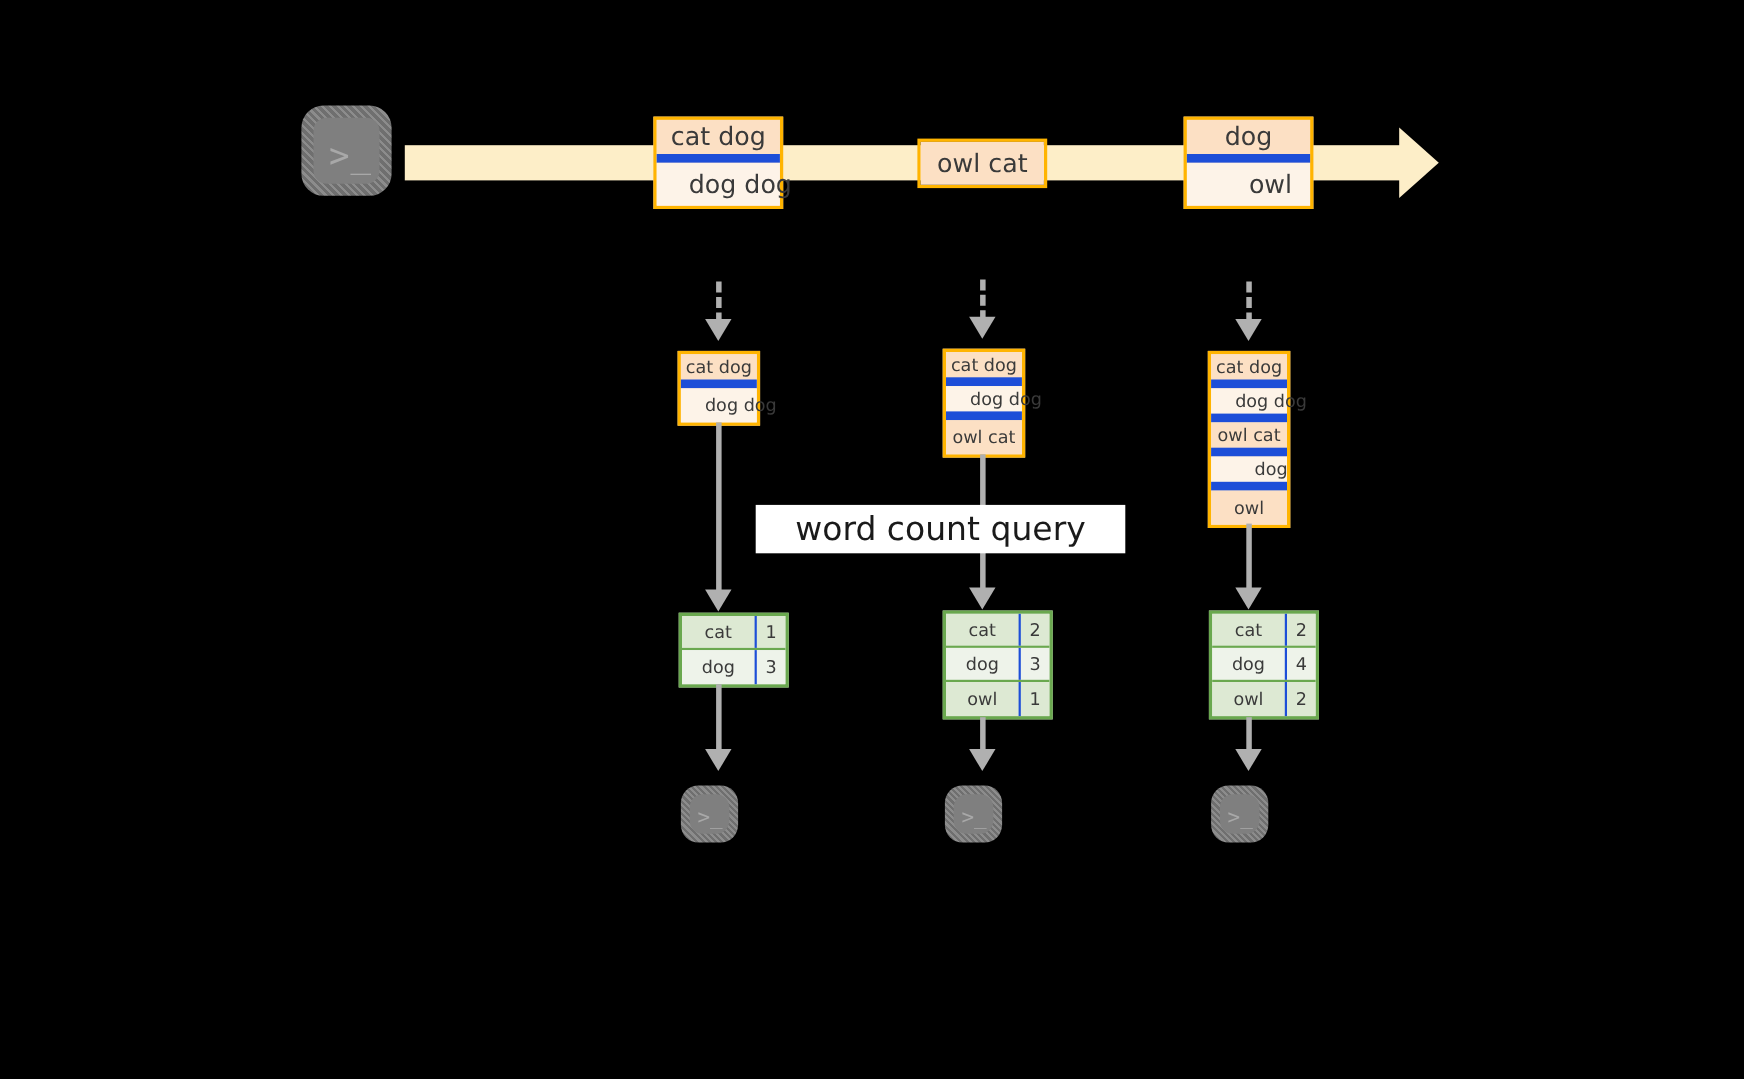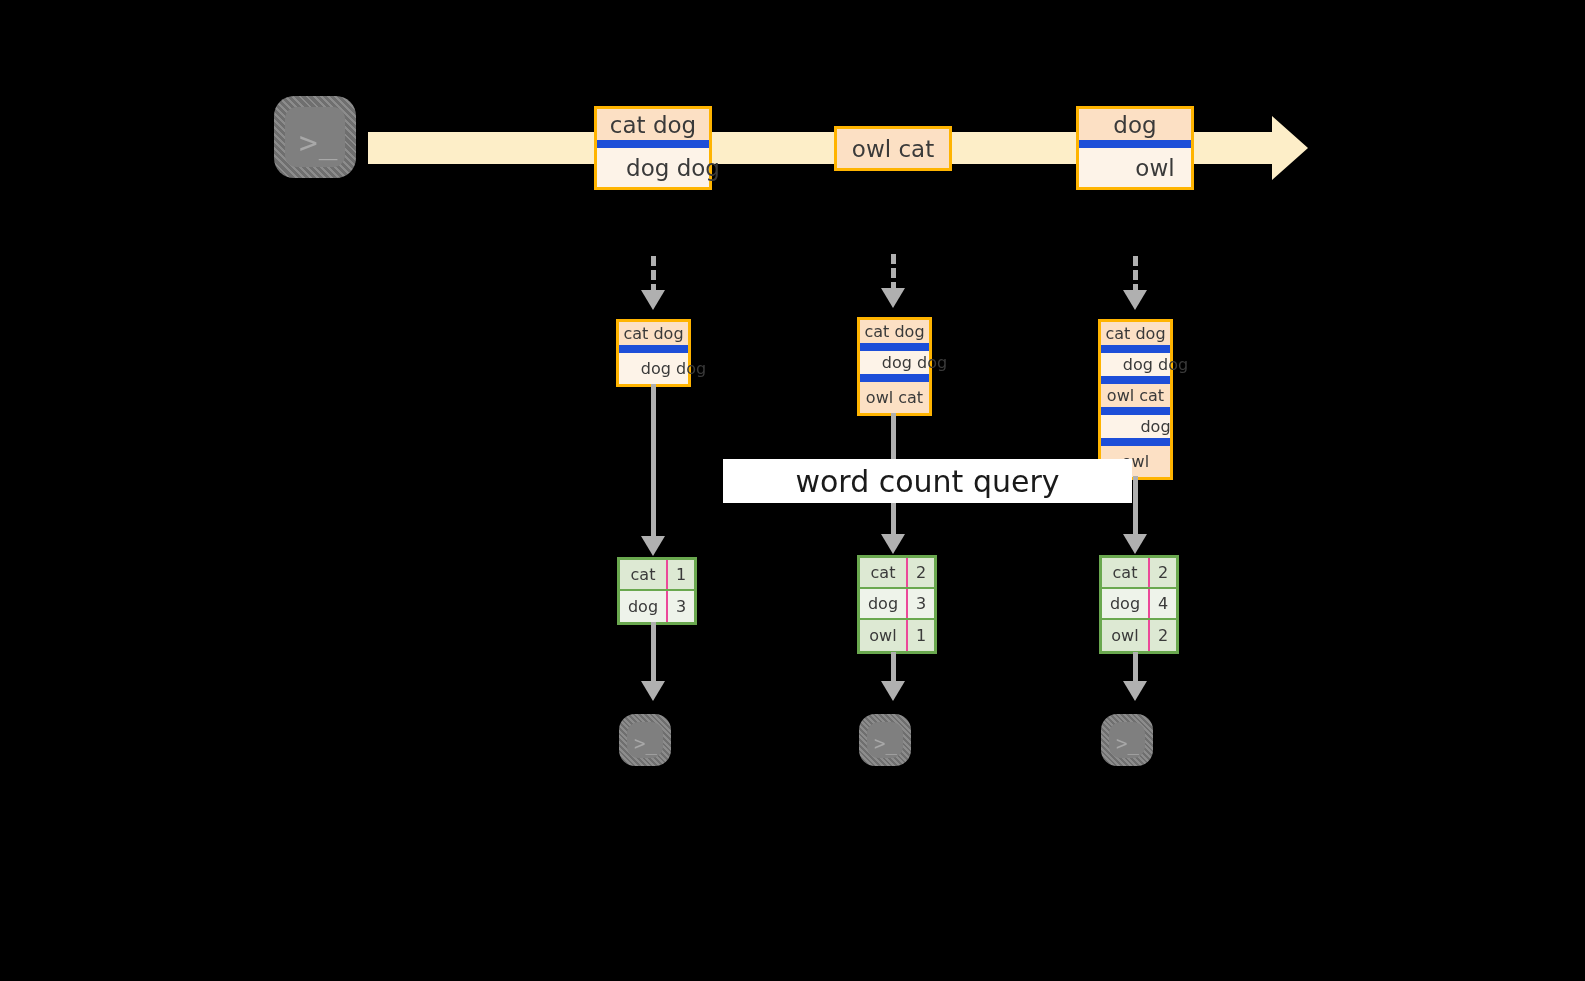--- a/index.html
+++ b/index.html
@@ -132,22 +132,22 @@
   .gbox .gcell-count {
     box-sizing: border-box;
     display: flex;
     align-items: center;
     justify-content: center;
     font-size: 16px;
     color: #3a3a3a;
     white-space: nowrap;
   }
   .gbox .gcell-word {
-    width: 48px;
-    border-right: 2px solid #ec4899;
+    width: 68px;
+    border-right: 2px solid #1d4ed8;
   }
   .gbox .gcell-count { width: 26px; }
 
   
   .vline {
     position: absolute;
     width: 5px;
     background: #b0b0b0;
   }
   .vline.dashed {
@@ -235,21 +235,21 @@
 
   <div class="vline" style="left:651px; top:384px; height:155px;"></div>
   <div class="vhead" style="left:641px; top:536px;"></div>
 
   <div class="vline" style="left:891px; top:413px; height:124px;"></div>
   <div class="vhead" style="left:881px; top:534px;"></div>
 
   <div class="vline" style="left:1133px; top:476px; height:61px;"></div>
   <div class="vhead" style="left:1123px; top:534px;"></div>
 
-  <div class="banner" style="left:687px; top:459px; width:409px; height:44px;margin-left:36px;">
+  <div class="banner" style="left:687px; top:459px; width:336px; height:44px;">
     <span>word count query</span>
   </div>
 
   <div class="gbox" style="left:617px; top:557px;">
     <div class="grow">
       <div class="gcell-word">cat</div>
       <div class="gcell-count">1</div>
     </div>
     <div class="grow alt">
       <div class="gcell-word">dog</div>

